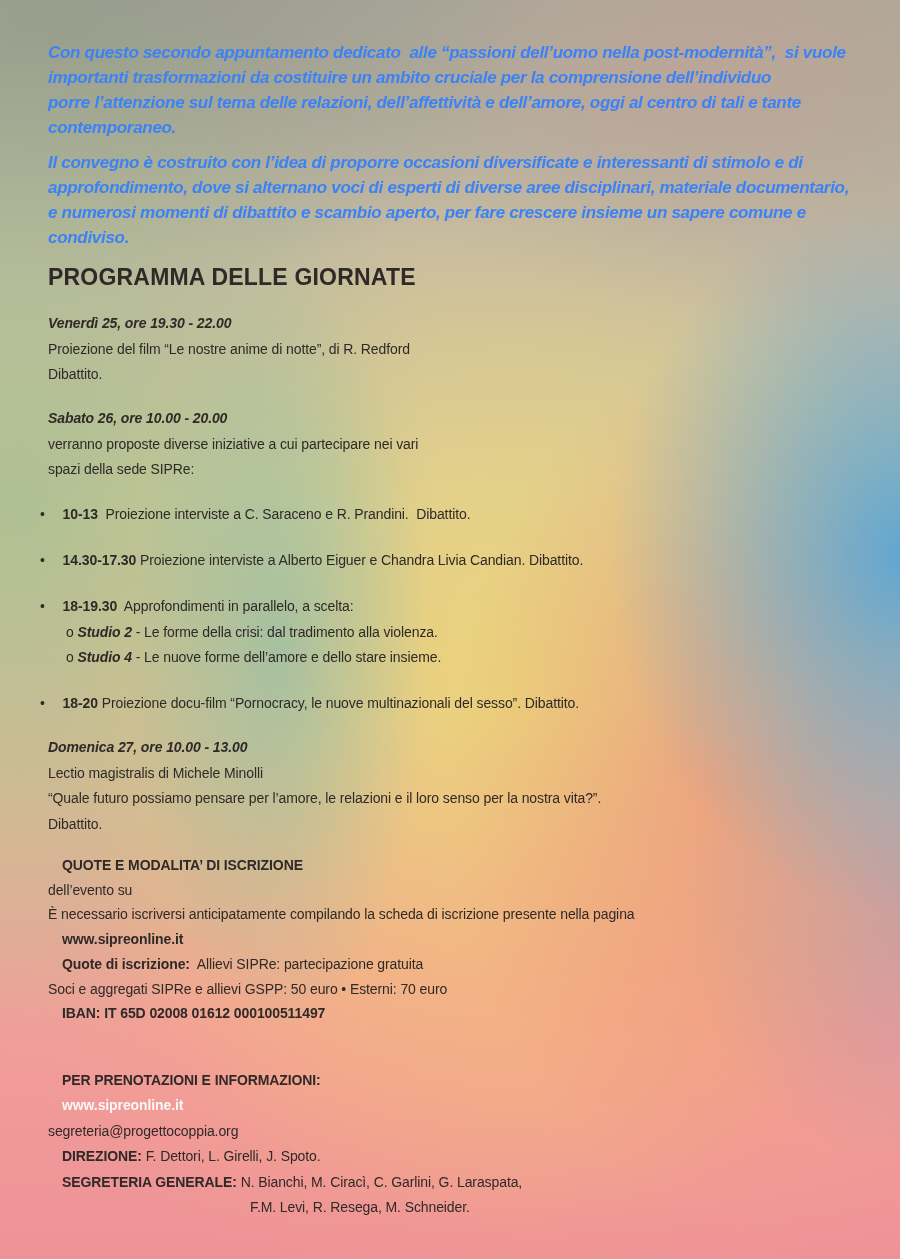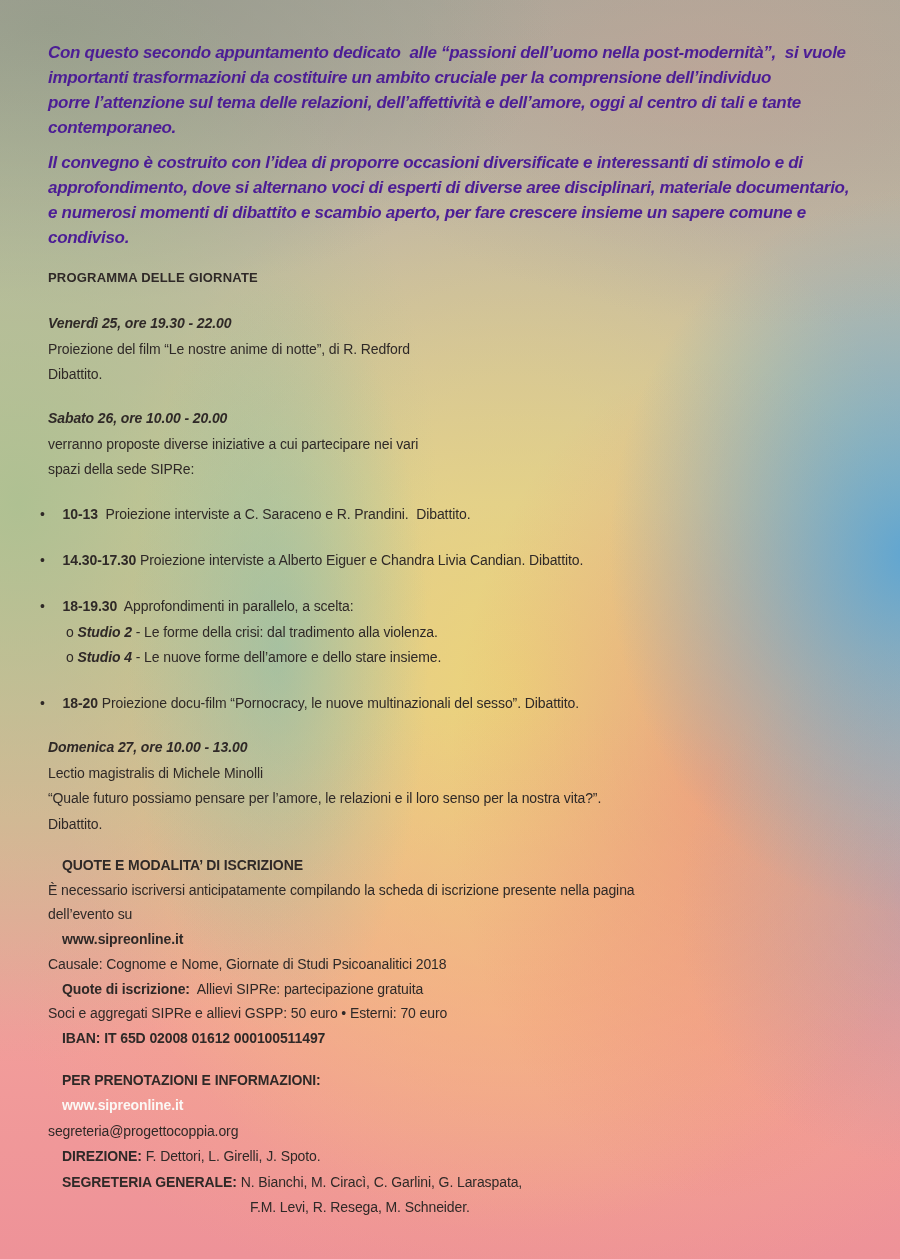--- a/index.html
+++ b/index.html
@@ -19,22 +19,22 @@
       radial-gradient(300px 360px at 101% 44%,rgba(85,163,214,.92), transparent),
       radial-gradient(240px 260px at 102% 72%,rgba(130,140,190,.35), transparent),
       radial-gradient(260px 420px at 79% 62%, rgba(238,125,118,.45), transparent),
       radial-gradient(520px 300px at 60% 80%, rgba(247,175,125,.55), transparent),
       radial-gradient(460px 540px at 57% 55%, rgba(236,215,118,.88), transparent),
       linear-gradient(180deg,#a9a79a 0%,#c2b8a4 18%,#d9c9a0 40%,#e9b697 65%,#f29d9a 82%,#ee9298 100%);
   }
   .content{position:absolute;inset:0;z-index:1;}
   .blk{position:absolute;left:48px;right:36px;}
   .ln{font-size:14px;line-height:25.5px;letter-spacing:-0.1px;white-space:pre;}
-  .intro .ln{font-weight:bold;font-style:italic;font-size:17px;line-height:25px;letter-spacing:-0.3px;color:#4c1d95;}
-  .title{font-size:13px;font-weight:bold;letter-spacing:0.2px;line-height:25px;margin:0;}
+  .intro .ln{font-weight:bold;font-style:italic;font-size:17px;line-height:25px;letter-spacing:-0.3px;color:#3b82f6;}
+  .title{font-size:23px;font-weight:bold;letter-spacing:0.2px;line-height:25px;margin:0;}
   .b{font-weight:bold;margin-left:14px;}
   .bi{font-weight:bold;font-style:italic;}
   .white{color:#fbf8f5;}
   .bullets{left:40px;}
   .sub{padding-left:26px;}
   .quote .ln{line-height:24.7px;}
   .contacts .ln{line-height:25.4px;}
   .indent{padding-left:202px;}
 </style>
 </head>
@@ -92,24 +92,23 @@
 
   <div class="blk" style="top:735px">
     <div class="ln bi">Domenica 27, ore 10.00 - 13.00</div>
     <div class="ln">Lectio magistralis di Michele Minolli</div>
     <div class="ln">“Quale futuro possiamo pensare per l’amore, le relazioni e il loro senso per la nostra vita?”.</div>
     <div class="ln">Dibattito.</div>
   </div>
 
   <div class="blk quote" style="top:853px">
     <div class="ln b">QUOTE E MODALITA’ DI ISCRIZIONE</div>
+    <div class="ln">dell’evento su</div>
     <div class="ln">È necessario iscriversi anticipatamente compilando la scheda di iscrizione presente nella pagina</div>
-    <div class="ln">dell’evento su</div>
     <div class="ln b">www.sipreonline.it</div>
-    <div class="ln">Causale: Cognome e Nome, Giornate di Studi Psicoanalitici 2018</div>
     <div class="ln"><span class="b">Quote di iscrizione:</span><span>  Allievi SIPRe: partecipazione gratuita</span></div>
     <div class="ln">Soci e aggregati SIPRe e allievi GSPP: 50 euro • Esterni: 70 euro</div>
     <div class="ln b">IBAN: IT 65D 02008 01612 000100511497</div>
   </div>
 
   <div class="blk contacts" style="top:1068px">
     <div class="ln b">PER PRENOTAZIONI E INFORMAZIONI:</div>
     <div class="ln b white">www.sipreonline.it</div>
     <div class="ln">segreteria@progettocoppia.org</div>
     <div class="ln"><span class="b">DIREZIONE:</span><span> F. Dettori, L. Girelli, J. Spoto.</span></div>

